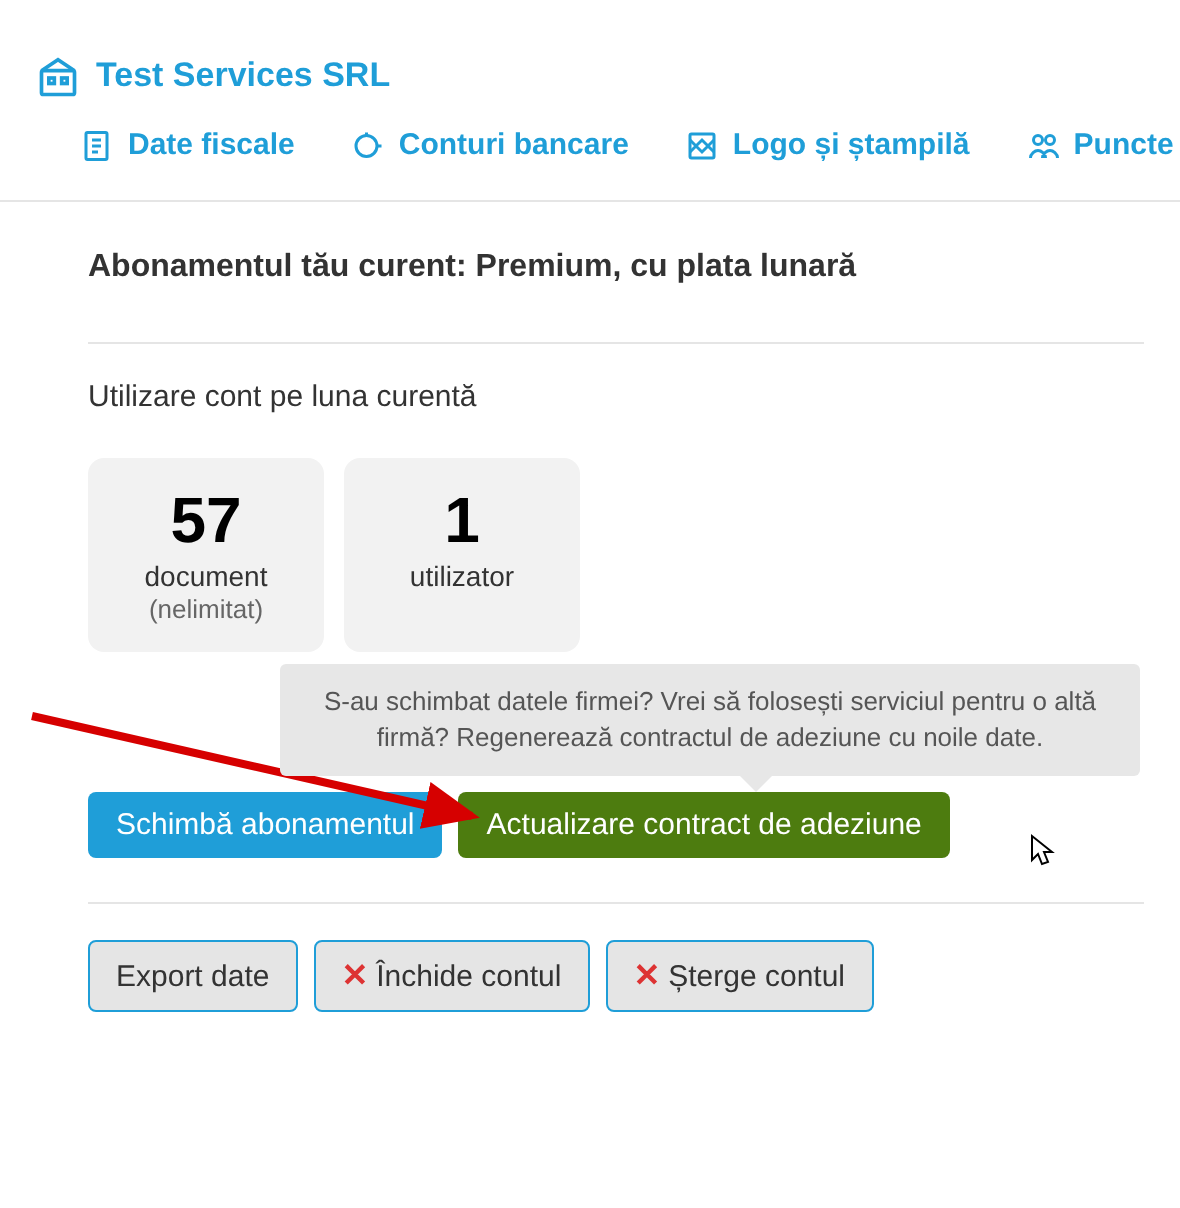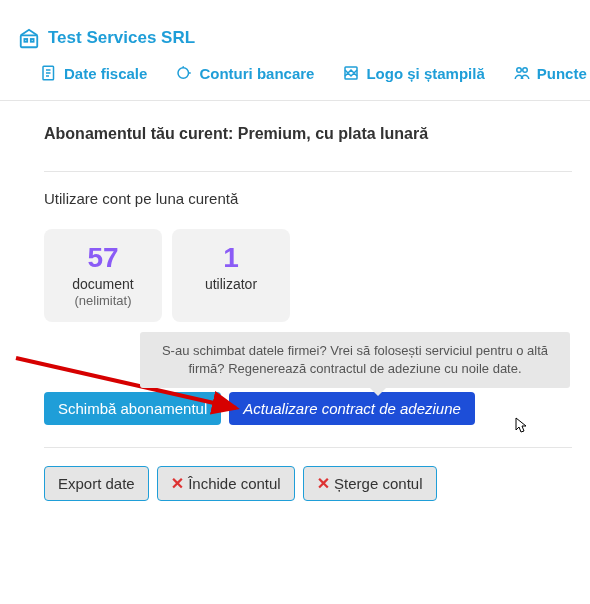--- a/index.html
+++ b/index.html
@@ -27,21 +27,20 @@
   .tabs {
     display: flex;
     gap: 28px;
     padding: 0 18px 18px 40px;
     border-bottom: 1px solid #e5e5e5;
     white-space: nowrap;
     overflow: hidden;
   }
   .tab {
     display: flex;
-    align-items: center;
     gap: 6px;
     color: #1f9ed8;
     font-size: 15px;
     font-weight: 700;
     cursor: pointer;
   }
   .main {
     padding: 24px 18px 0 44px;
   }
   .section-title {
@@ -63,23 +62,23 @@
     margin-bottom: 70px;
   }
   .stat-card {
     background: #f2f2f2;
     border-radius: 8px;
     padding: 14px 20px 14px 20px;
     text-align: center;
     min-width: 118px;
   }
   .stat-value {
-    font-size: 28px;
-    font-weight: 700;
-    color: #8b5cf6;
+    font-size: 32px;
+    font-weight: 700;
+    color: #000000;
     line-height: 1.1;
   }
   .stat-label {
     font-size: 14px;
     color: #333;
     margin-top: 2px;
   }
   .stat-sub {
     font-size: 13px;
     color: #666;
@@ -95,22 +94,21 @@
     background: #1f9ed8;
     color: #fff;
     font-size: 15px;
     font-weight: 500;
     padding: 8px 14px;
     border-radius: 4px;
     border: none;
     cursor: pointer;
   }
   .btn-primary-dark {
-    background: #1d4ed8;
-    font-style: italic;
+    background: #4d7c0f;
   }
   .btn-outline {
     background: #e5e5e5;
     color: #333;
     border: 1px solid #1f9ed8;
     padding: 7px 13px;
     display: inline-flex;
     align-items: center;
     gap: 4px;
   }

